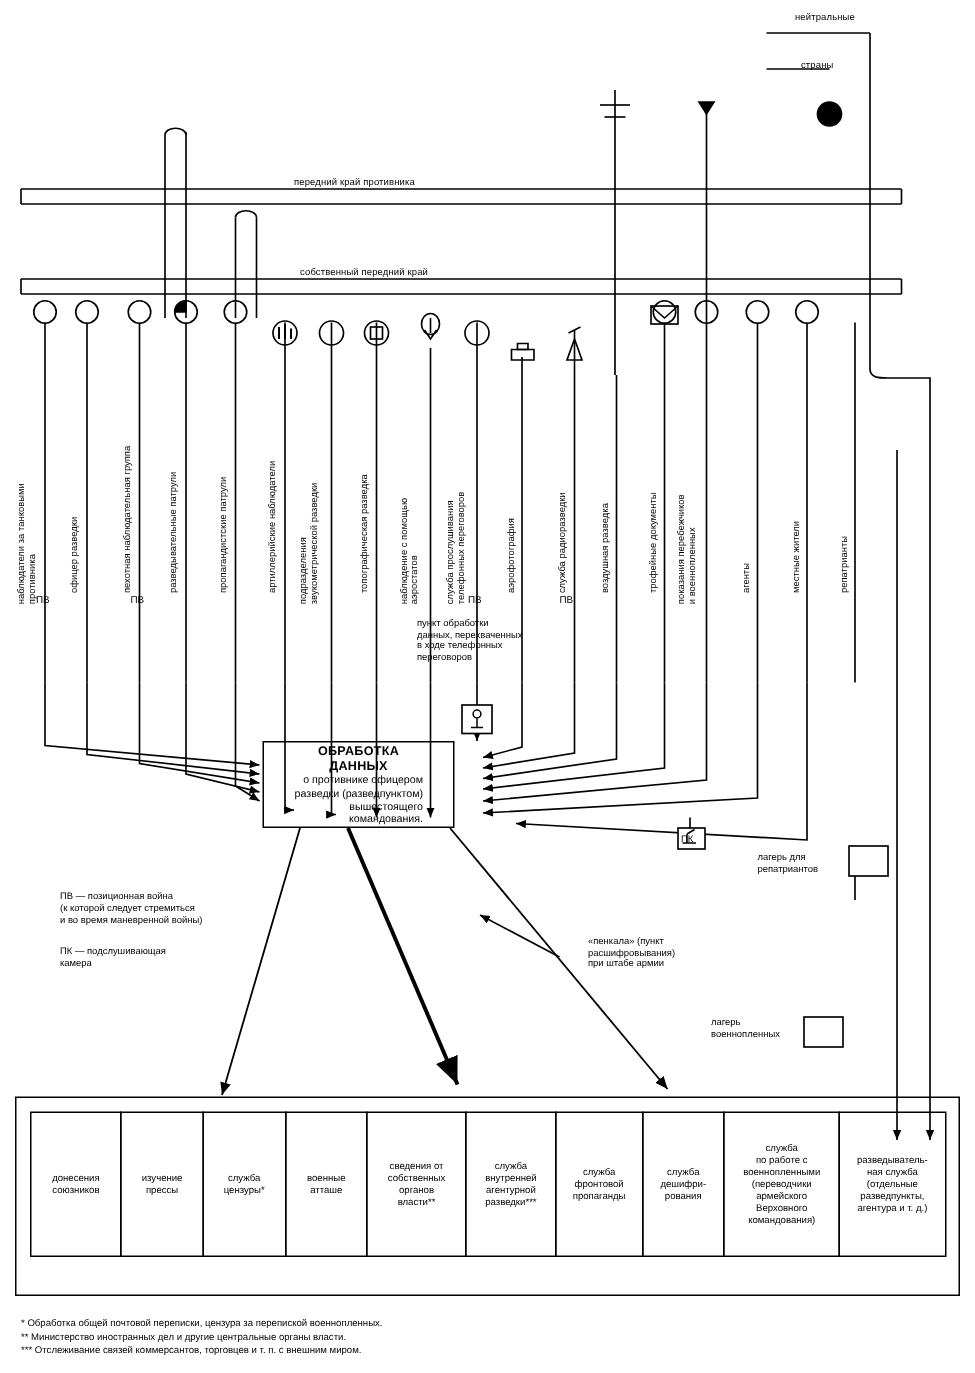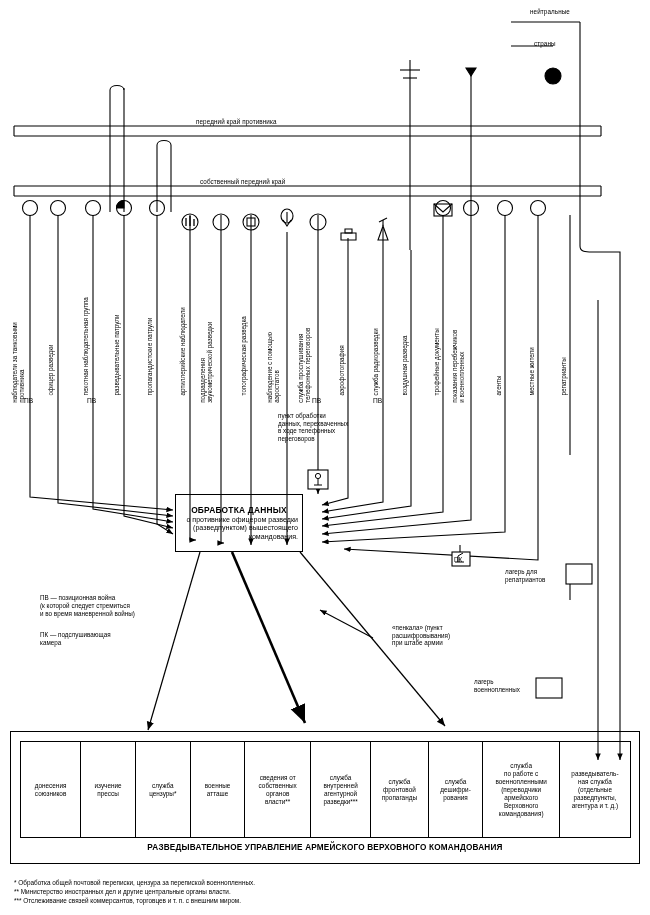--- a/index.html
+++ b/index.html
@@ -60,21 +60,21 @@
     top: 494px;
     width: 128px;
     height: 58px;
     border: 1.3px solid #000;
     box-sizing: border-box;
     display: flex;
     flex-direction: column;
     align-items: center;
     justify-content: center;
     text-align: center;
-    padding: 2px 4px;
+    padding: 2px 20px;
   }
   #hub .hub-title {
     font-size: 8.4px;
     font-weight: bold;
     letter-spacing: 0.2px;
     margin-bottom: 1px;
   }
   #hub .hub-sub {
     font-size: 7.1px;
     line-height: 8.6px;
@@ -383,20 +383,19 @@
 (переводчики
 армейского
 Верховного
 командования)</div>
     <div class="cell" style="flex:1.25">разведыватель-
 ная служба
 (отдельные
 разведпункты,
 агентура и т. д.)</div>
   </div>
-  <div id="bottomtitle">РАЗВЕДЫВАТЕЛЬНОЕ УПРАВЛЕНИЕ АРМЕЙСКОГО ВЕРХОВНОГО КОМАНДОВАНИЯ</div>
 
   <div id="footnotes">
     <div>* Обработка общей почтовой переписки, цензура за перепиской военнопленных.</div>
     <div>** Министерство иностранных дел и другие центральные органы власти.</div>
     <div>*** Отслеживание связей коммерсантов, торговцев и т. п. с внешним миром.</div>
   </div>
 </div>
 
 </body></html>

